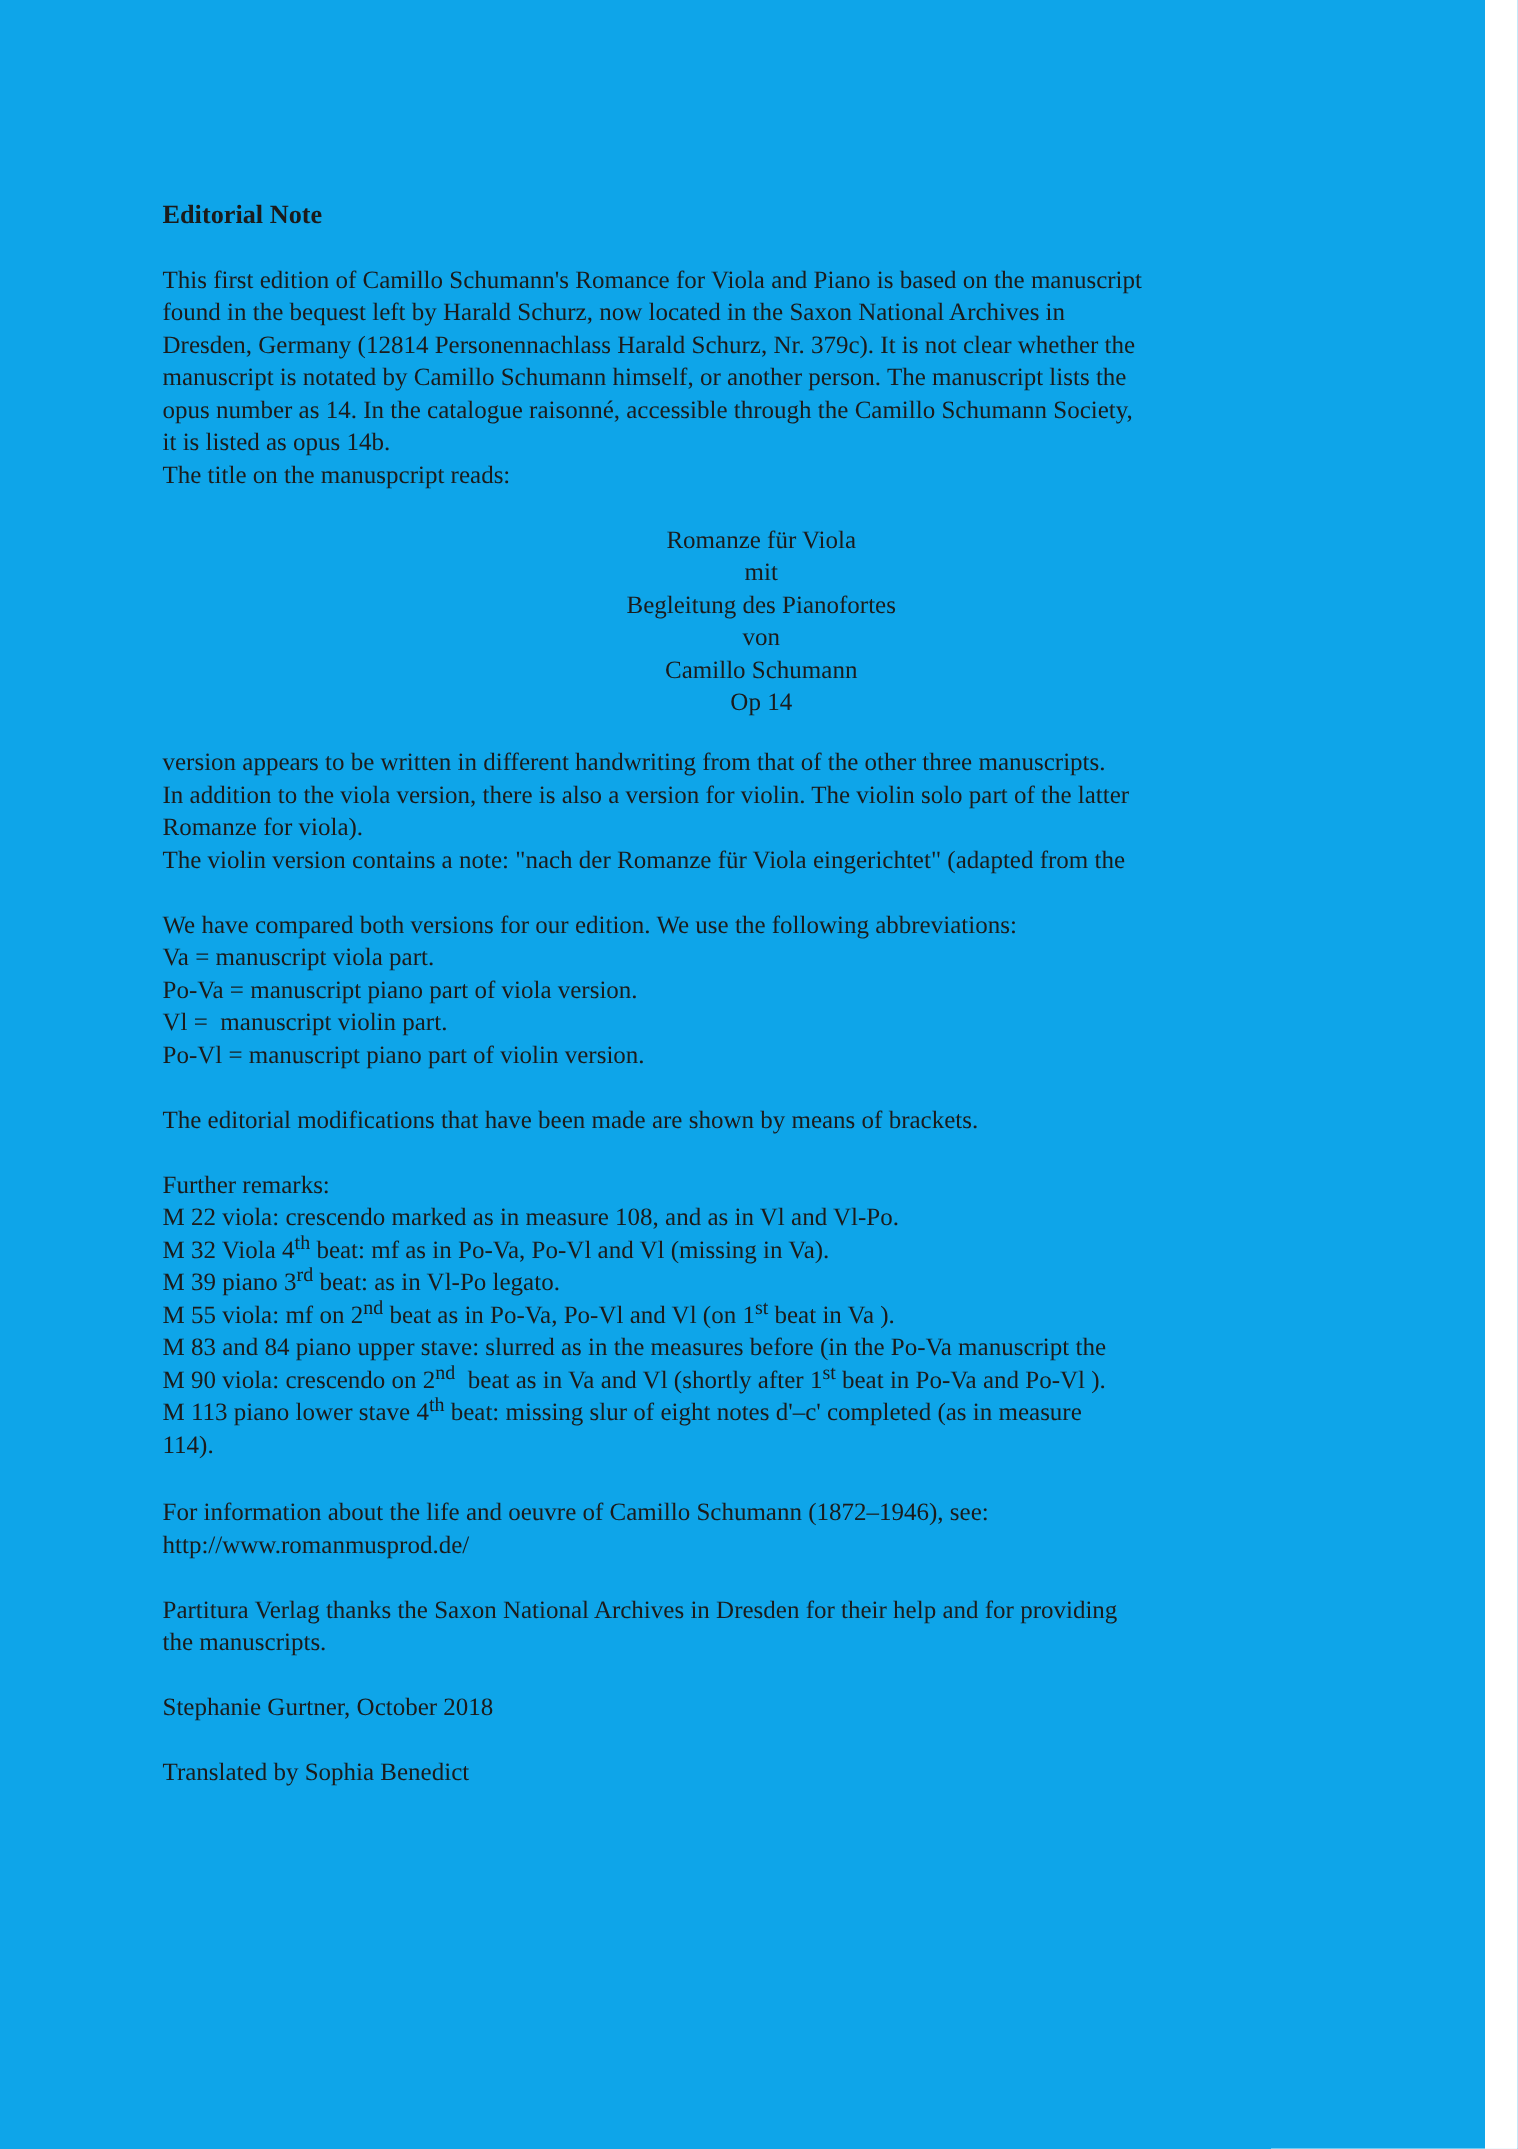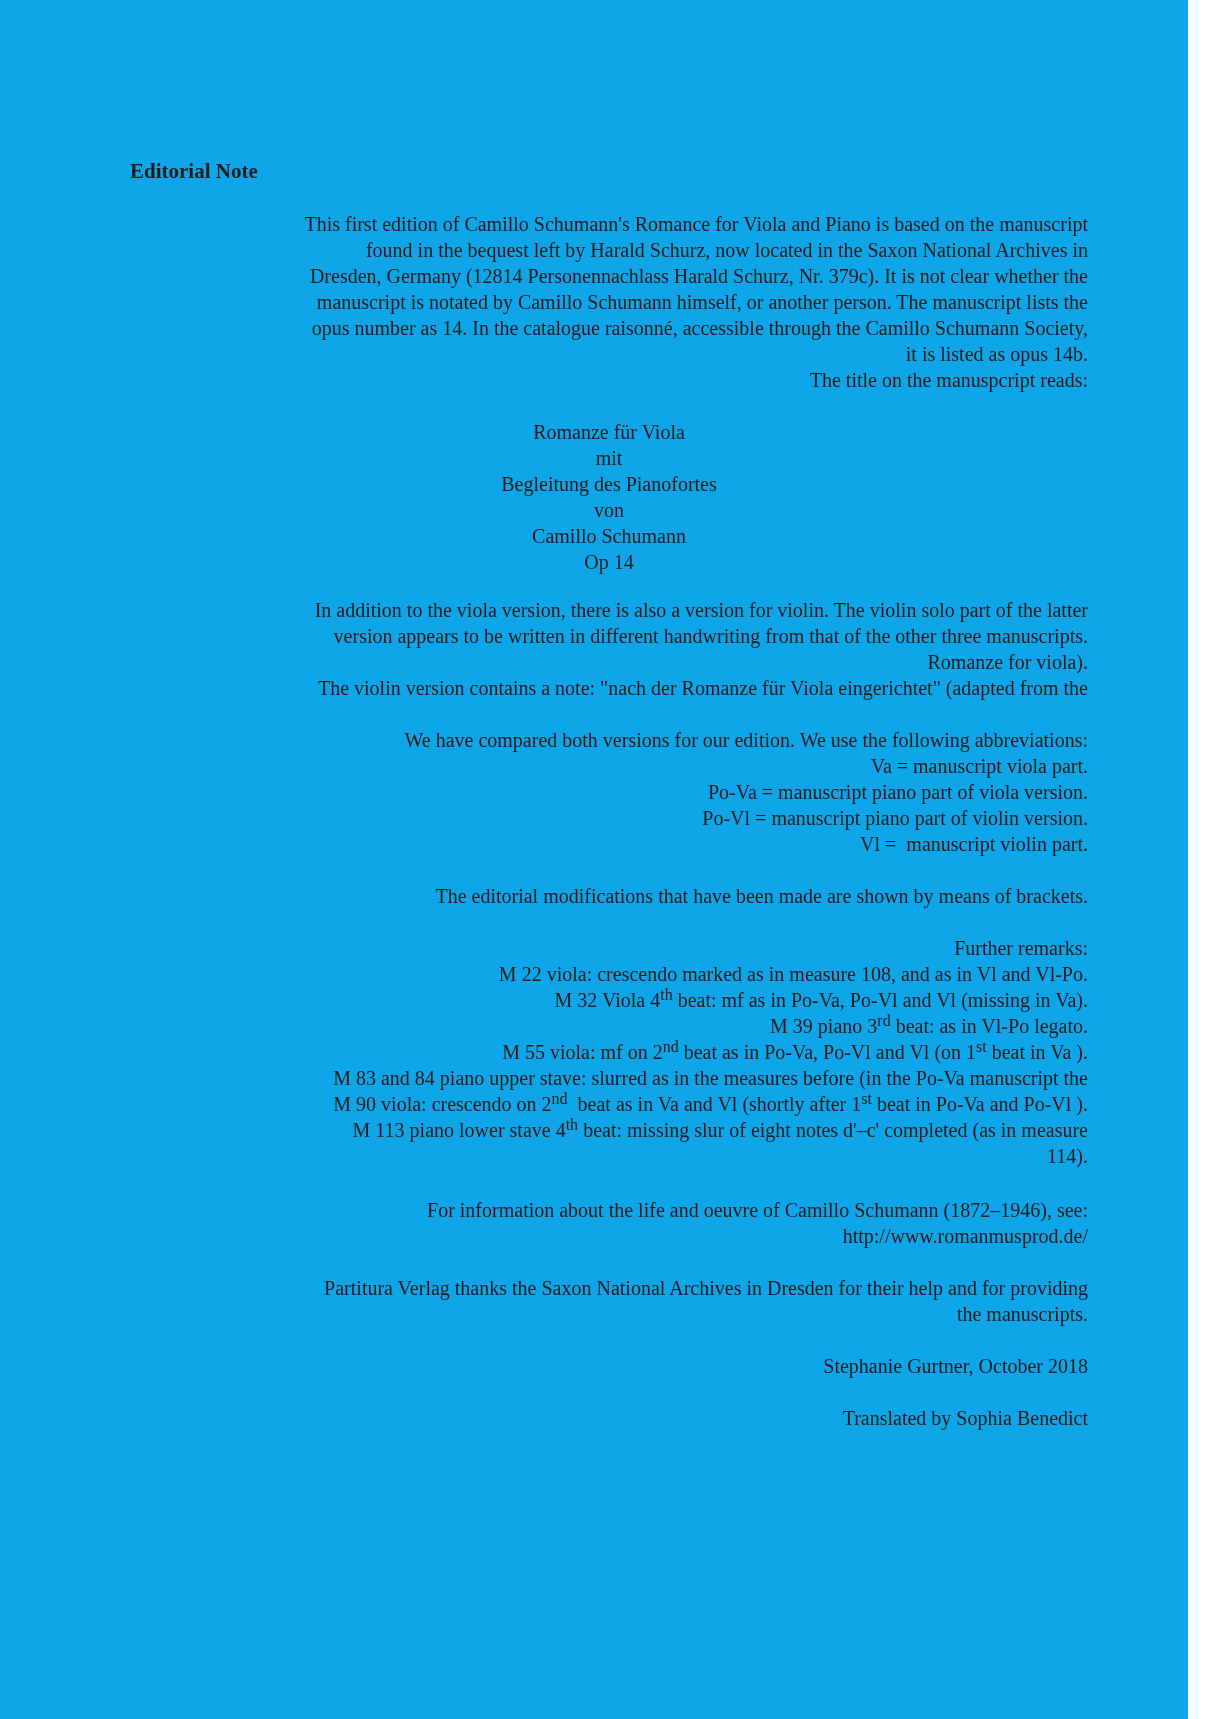--- a/index.html
+++ b/index.html
@@ -25,21 +25,20 @@
       color: #1b1b1b;
     }
     .heading {
       font-size: 21px;
       font-weight: bold;
       line-height: 28px;
       margin: 0 0 26px 0;
     }
     .para {
       margin: 0 0 26px 0;
-      text-align: right;
     }
     .line {
       white-space: pre-wrap;
       min-height: 26px;
     }
     .title-block {
       text-align: center;
       margin-bottom: 22px;
     }
     .pre-gap {
@@ -73,32 +72,32 @@
     <div class="para title-block">
         <div class="line">Romanze für Viola</div>
         <div class="line">mit</div>
         <div class="line">Begleitung des Pianofortes</div>
         <div class="line">von</div>
         <div class="line">Camillo Schumann</div>
         <div class="line">Op 14</div>
       </div>
 
     <div class="para">
+        <div class="line">version appears to be written in different handwriting from that of the other three manuscripts.</div>
         <div class="line">In addition to the viola version, there is also a version for violin. The violin solo part of the latter</div>
-        <div class="line">version appears to be written in different handwriting from that of the other three manuscripts.</div>
         <div class="line">Romanze for viola).</div>
         <div class="line">The violin version contains a note: "nach der Romanze für Viola eingerichtet" (adapted from the</div>
       </div>
 
     <div class="para">
         <div class="line">We have compared both versions for our edition. We use the following abbreviations:</div>
         <div class="line">Va = manuscript viola part.</div>
         <div class="line">Po-Va = manuscript piano part of viola version.</div>
+        <div class="line">Vl =  manuscript violin part.</div>
         <div class="line">Po-Vl = manuscript piano part of violin version.</div>
-        <div class="line">Vl =  manuscript violin part.</div>
       </div>
 
     <div class="para">
       <div class="line">The editorial modifications that have been made are shown by means of brackets.</div>
     </div>
 
     <div class="para">
       <div class="line">Further remarks:</div>
       <div>
           <div class="line">M 22 viola: crescendo marked as in measure 108, and as in Vl and Vl-Po.</div>

